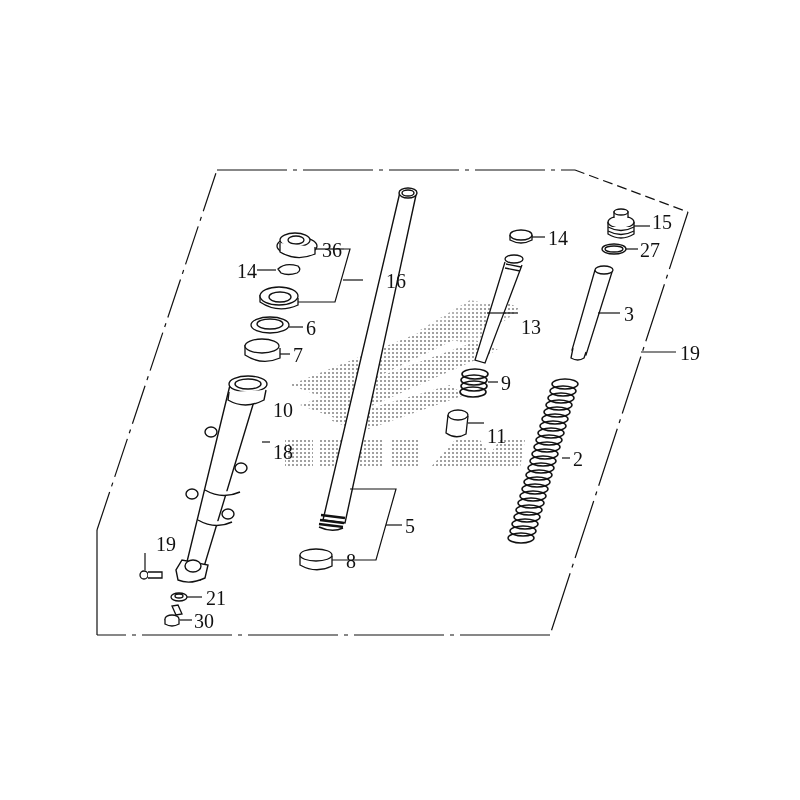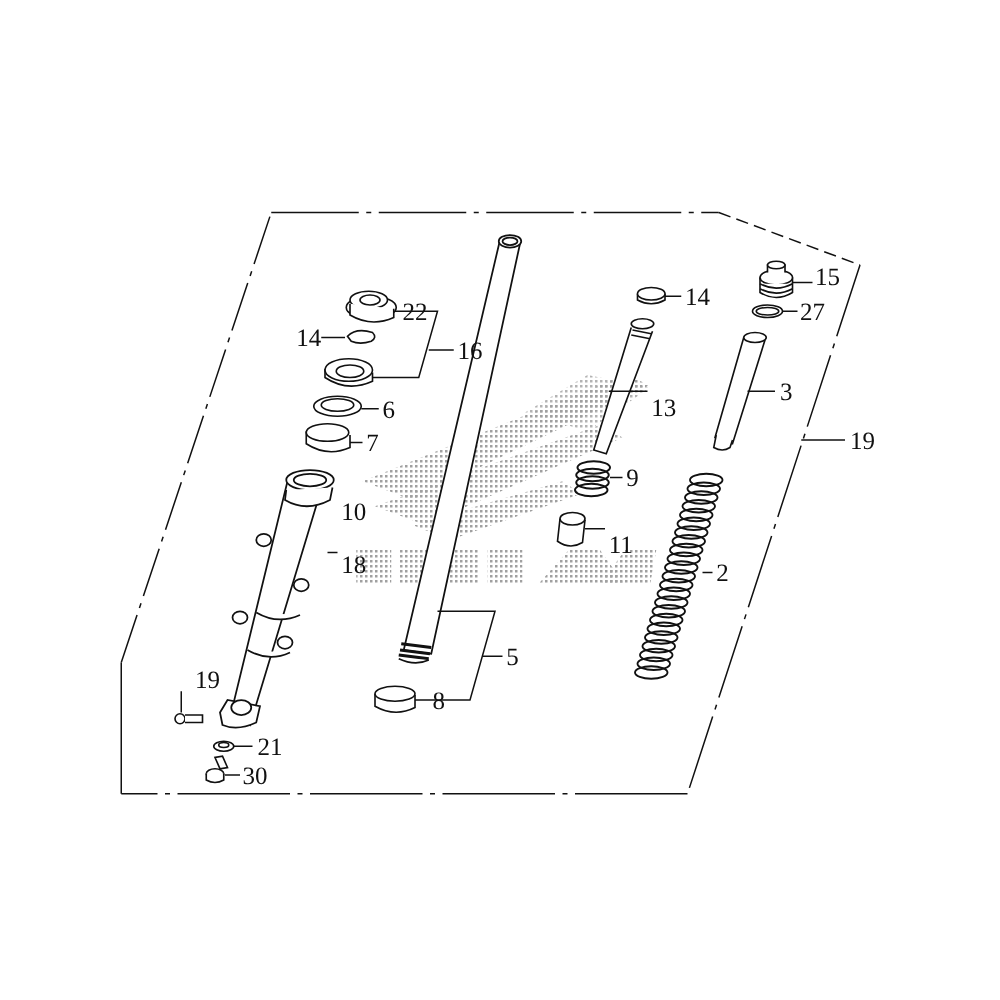--- a/index.html
+++ b/index.html
@@ -201,23 +201,23 @@
       <path d="M262,442 L270,442"></path>
       <path d="M350,489 L396,489 L376,560 L332,560"></path>
       <path d="M386,525 L402,525"></path>
       <path d="M145,553 L145,570"></path>
       <path d="M187,597 L202,597"></path>
       <path d="M180,620 L192,620"></path>
     </g>
   </svg>
 
   
-  <span class="lbl" style="left:322px;top:243px;">22</span>
+  <span class="lbl" style="left:322px;top:243px;">36</span>
   <span class="lbl" style="left:237px;top:264px;">14</span>
-  <span class="lbl" style="left:366px;top:274px;text-align:center;">16</span>
+  <span class="lbl" style="left:386px;top:274px;text-align:center;">16</span>
   <span class="lbl" style="left:306px;top:321px;">6</span>
   <span class="lbl" style="left:293px;top:348px;">7</span>
   <span class="lbl" style="left:548px;top:231px;">14</span>
   <span class="lbl" style="left:521px;top:307px;margin-top:13px;">13</span>
   <span class="lbl" style="left:652px;top:215px;">15</span>
   <span class="lbl" style="left:640px;top:243px;">27</span>
   <span class="lbl" style="left:624px;top:307px;">3</span>
   <span class="lbl" style="left:680px;top:346px;">19</span>
   <span class="lbl" style="left:501px;top:376px;">9</span>
   <span class="lbl" style="left:487px;top:417px;margin-top:12px;">11</span>

